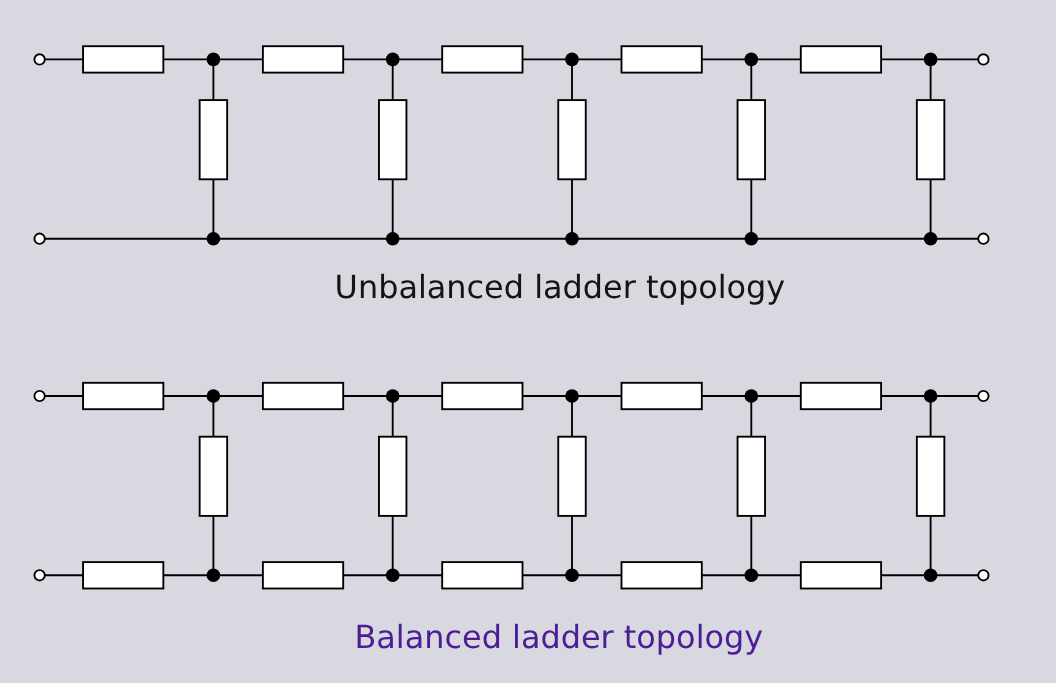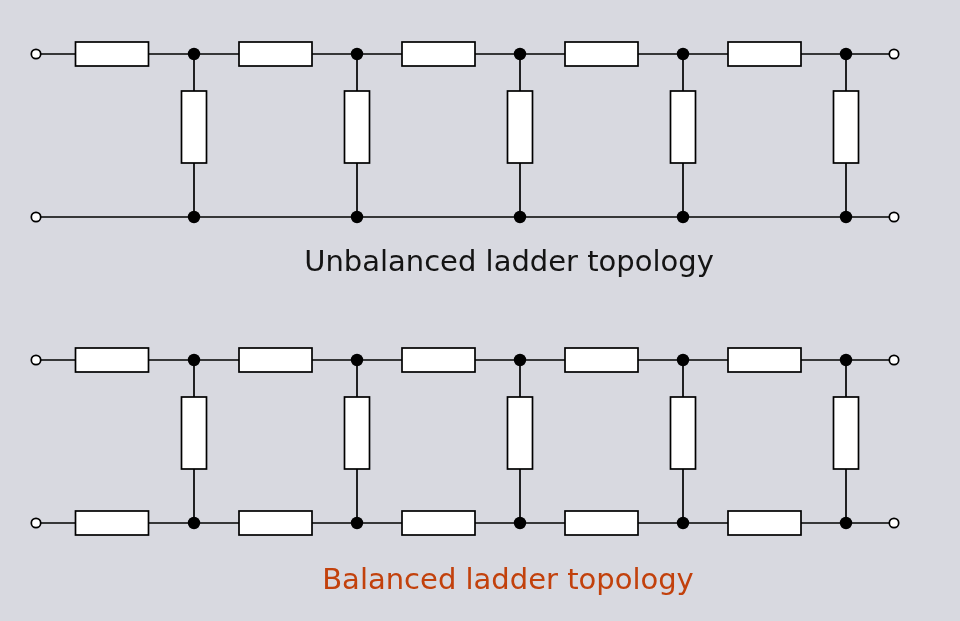--- a/index.html
+++ b/index.html
@@ -93,14 +93,14 @@
         <circle cx="683" cy="523" r="6.2" fill="#000000"></circle>
         <circle cx="846" cy="360" r="6.2" fill="#000000"></circle>
         <circle cx="846" cy="523" r="6.2" fill="#000000"></circle>
         <circle cx="36" cy="360" r="4.7" fill="#ffffff" stroke="#000000" stroke-width="1.7"></circle>
         <circle cx="36" cy="523" r="4.7" fill="#ffffff" stroke="#000000" stroke-width="1.7"></circle>
         <circle cx="894" cy="360" r="4.7" fill="#ffffff" stroke="#000000" stroke-width="1.7"></circle>
         <circle cx="894" cy="523" r="4.7" fill="#ffffff" stroke="#000000" stroke-width="1.7"></circle>
       </g>
     </svg>
   <div class="caption" id="caption-0" style="left: 509px; top: 246px; color: rgb(20, 20, 20);">Unbalanced ladder topology</div>
-  <div class="caption" id="caption-1" style="left: 508px; top: 564px; color: #c2410c;">Balanced ladder topology</div>
+  <div class="caption" id="caption-1" style="left: 508px; top: 564px; color: #4c1d95;">Balanced ladder topology</div>
 </div>
 
 </body></html>

